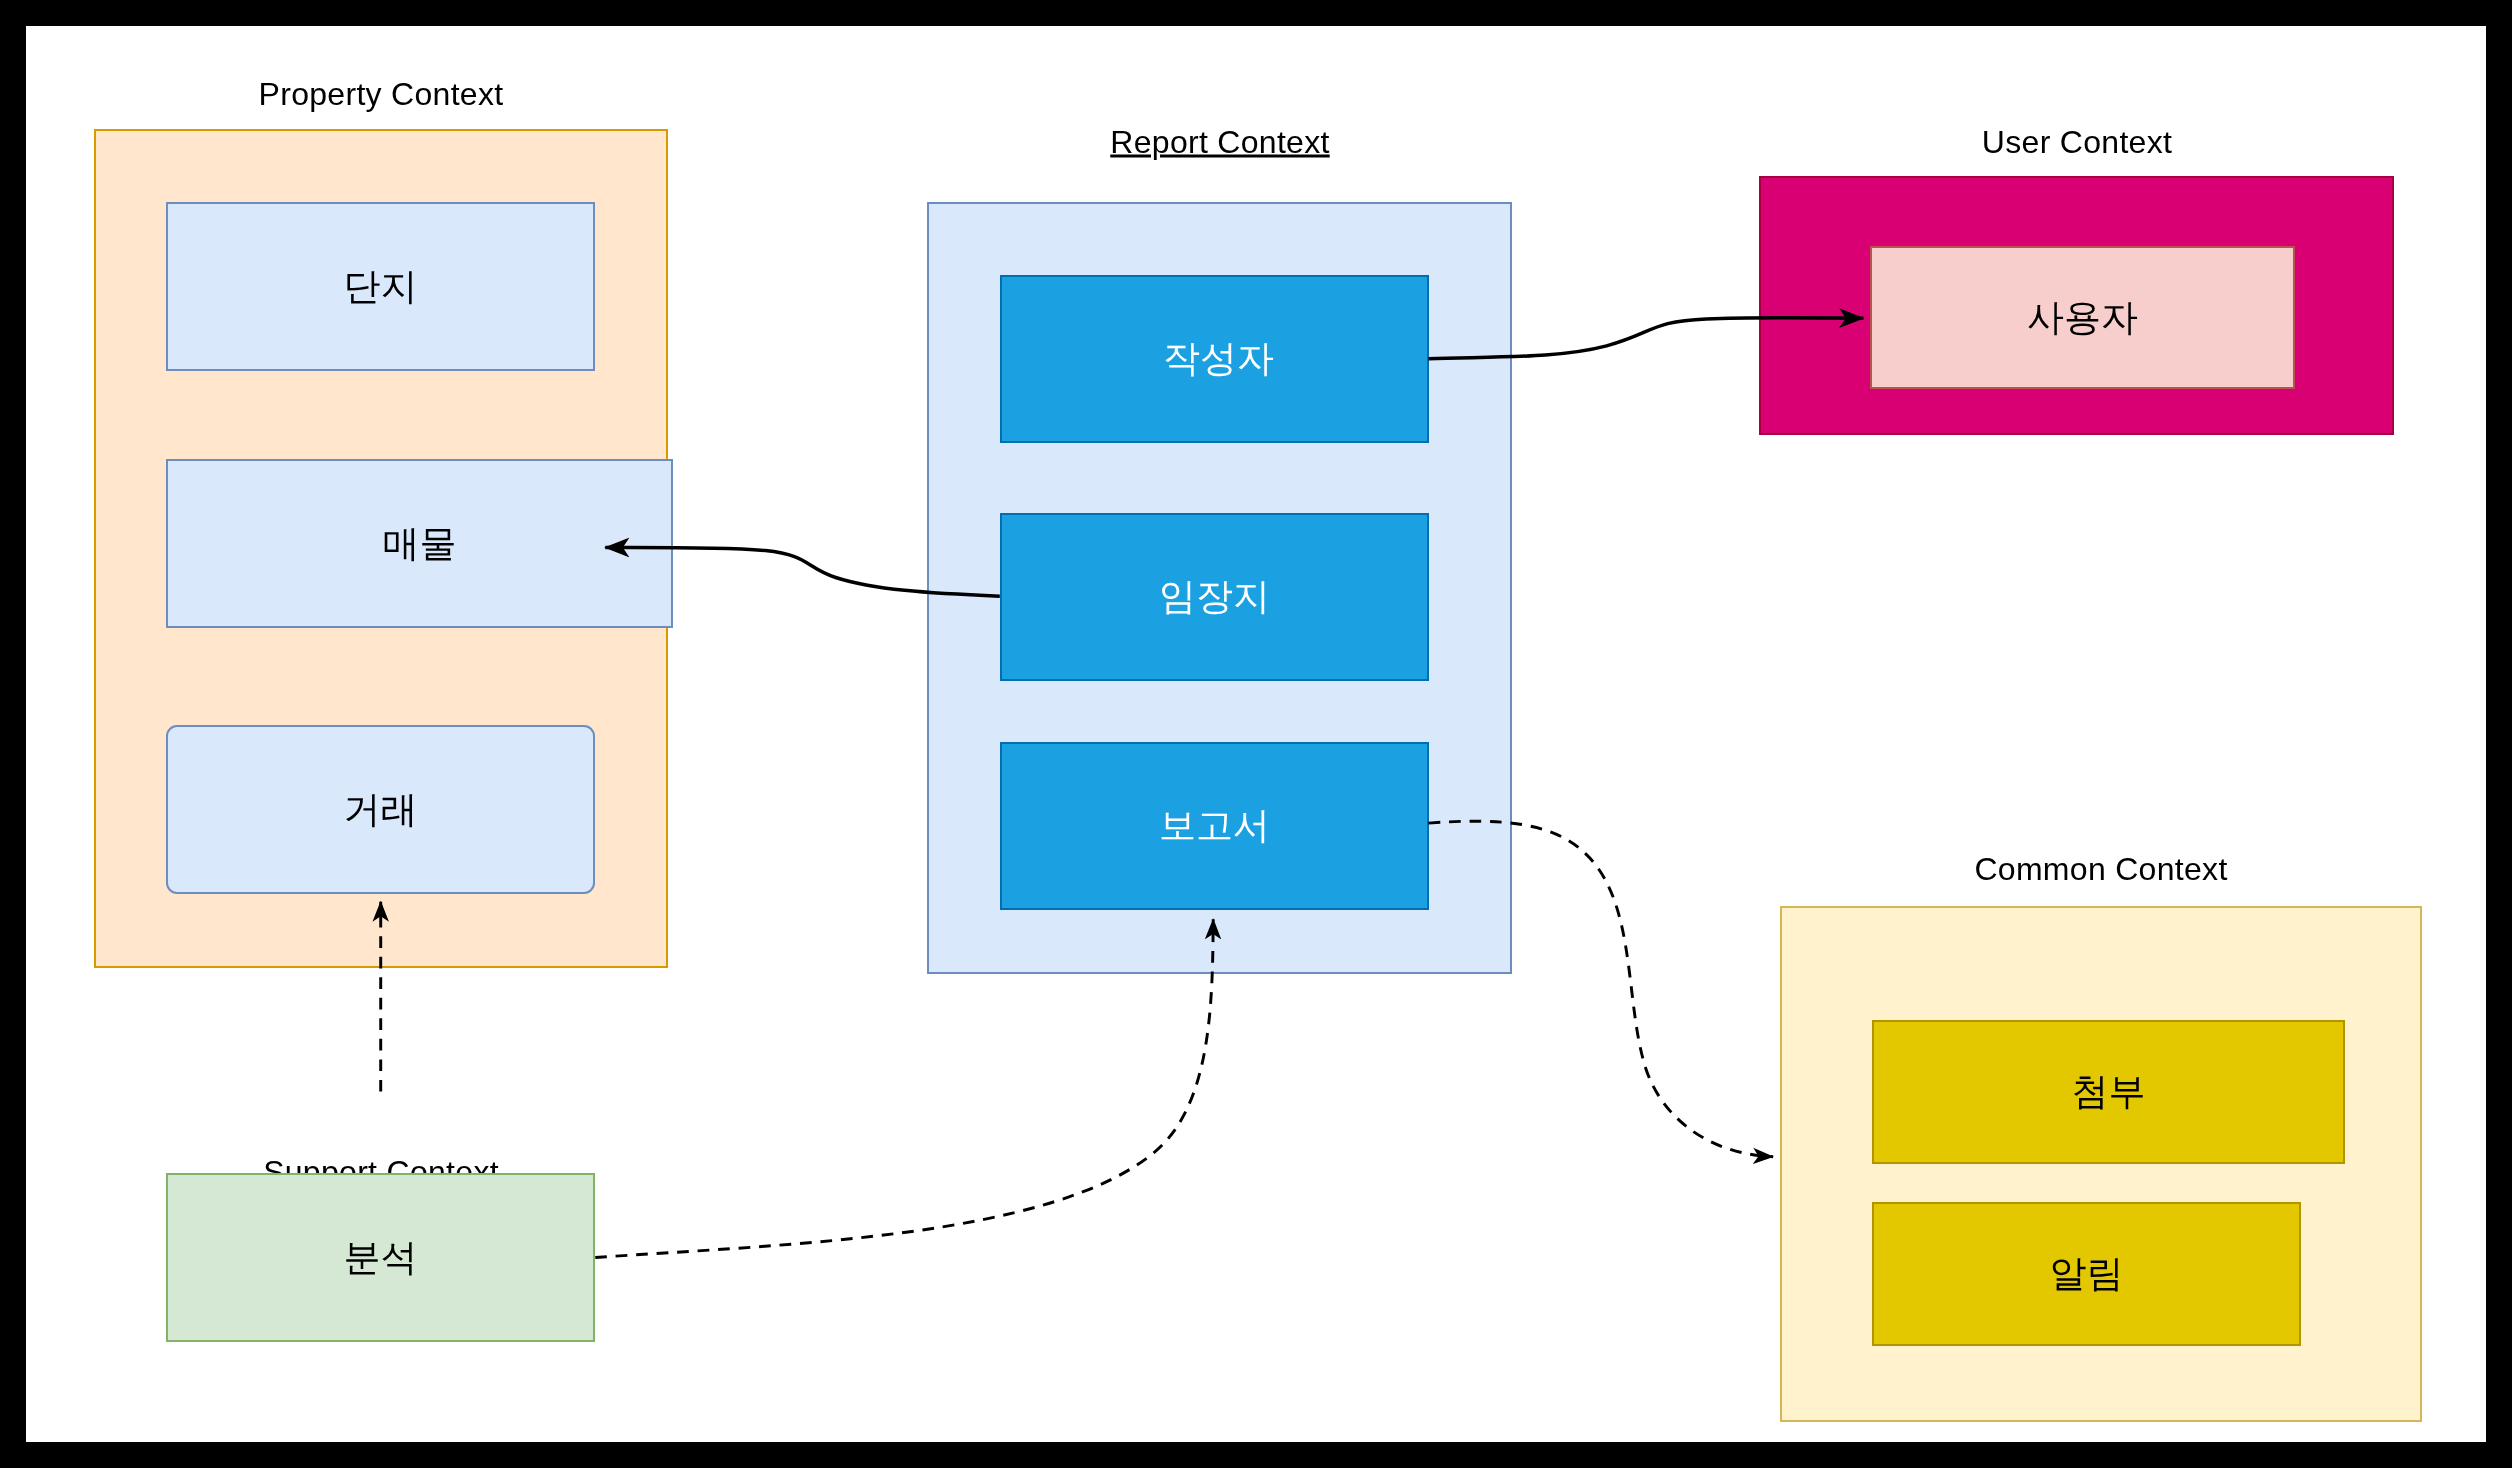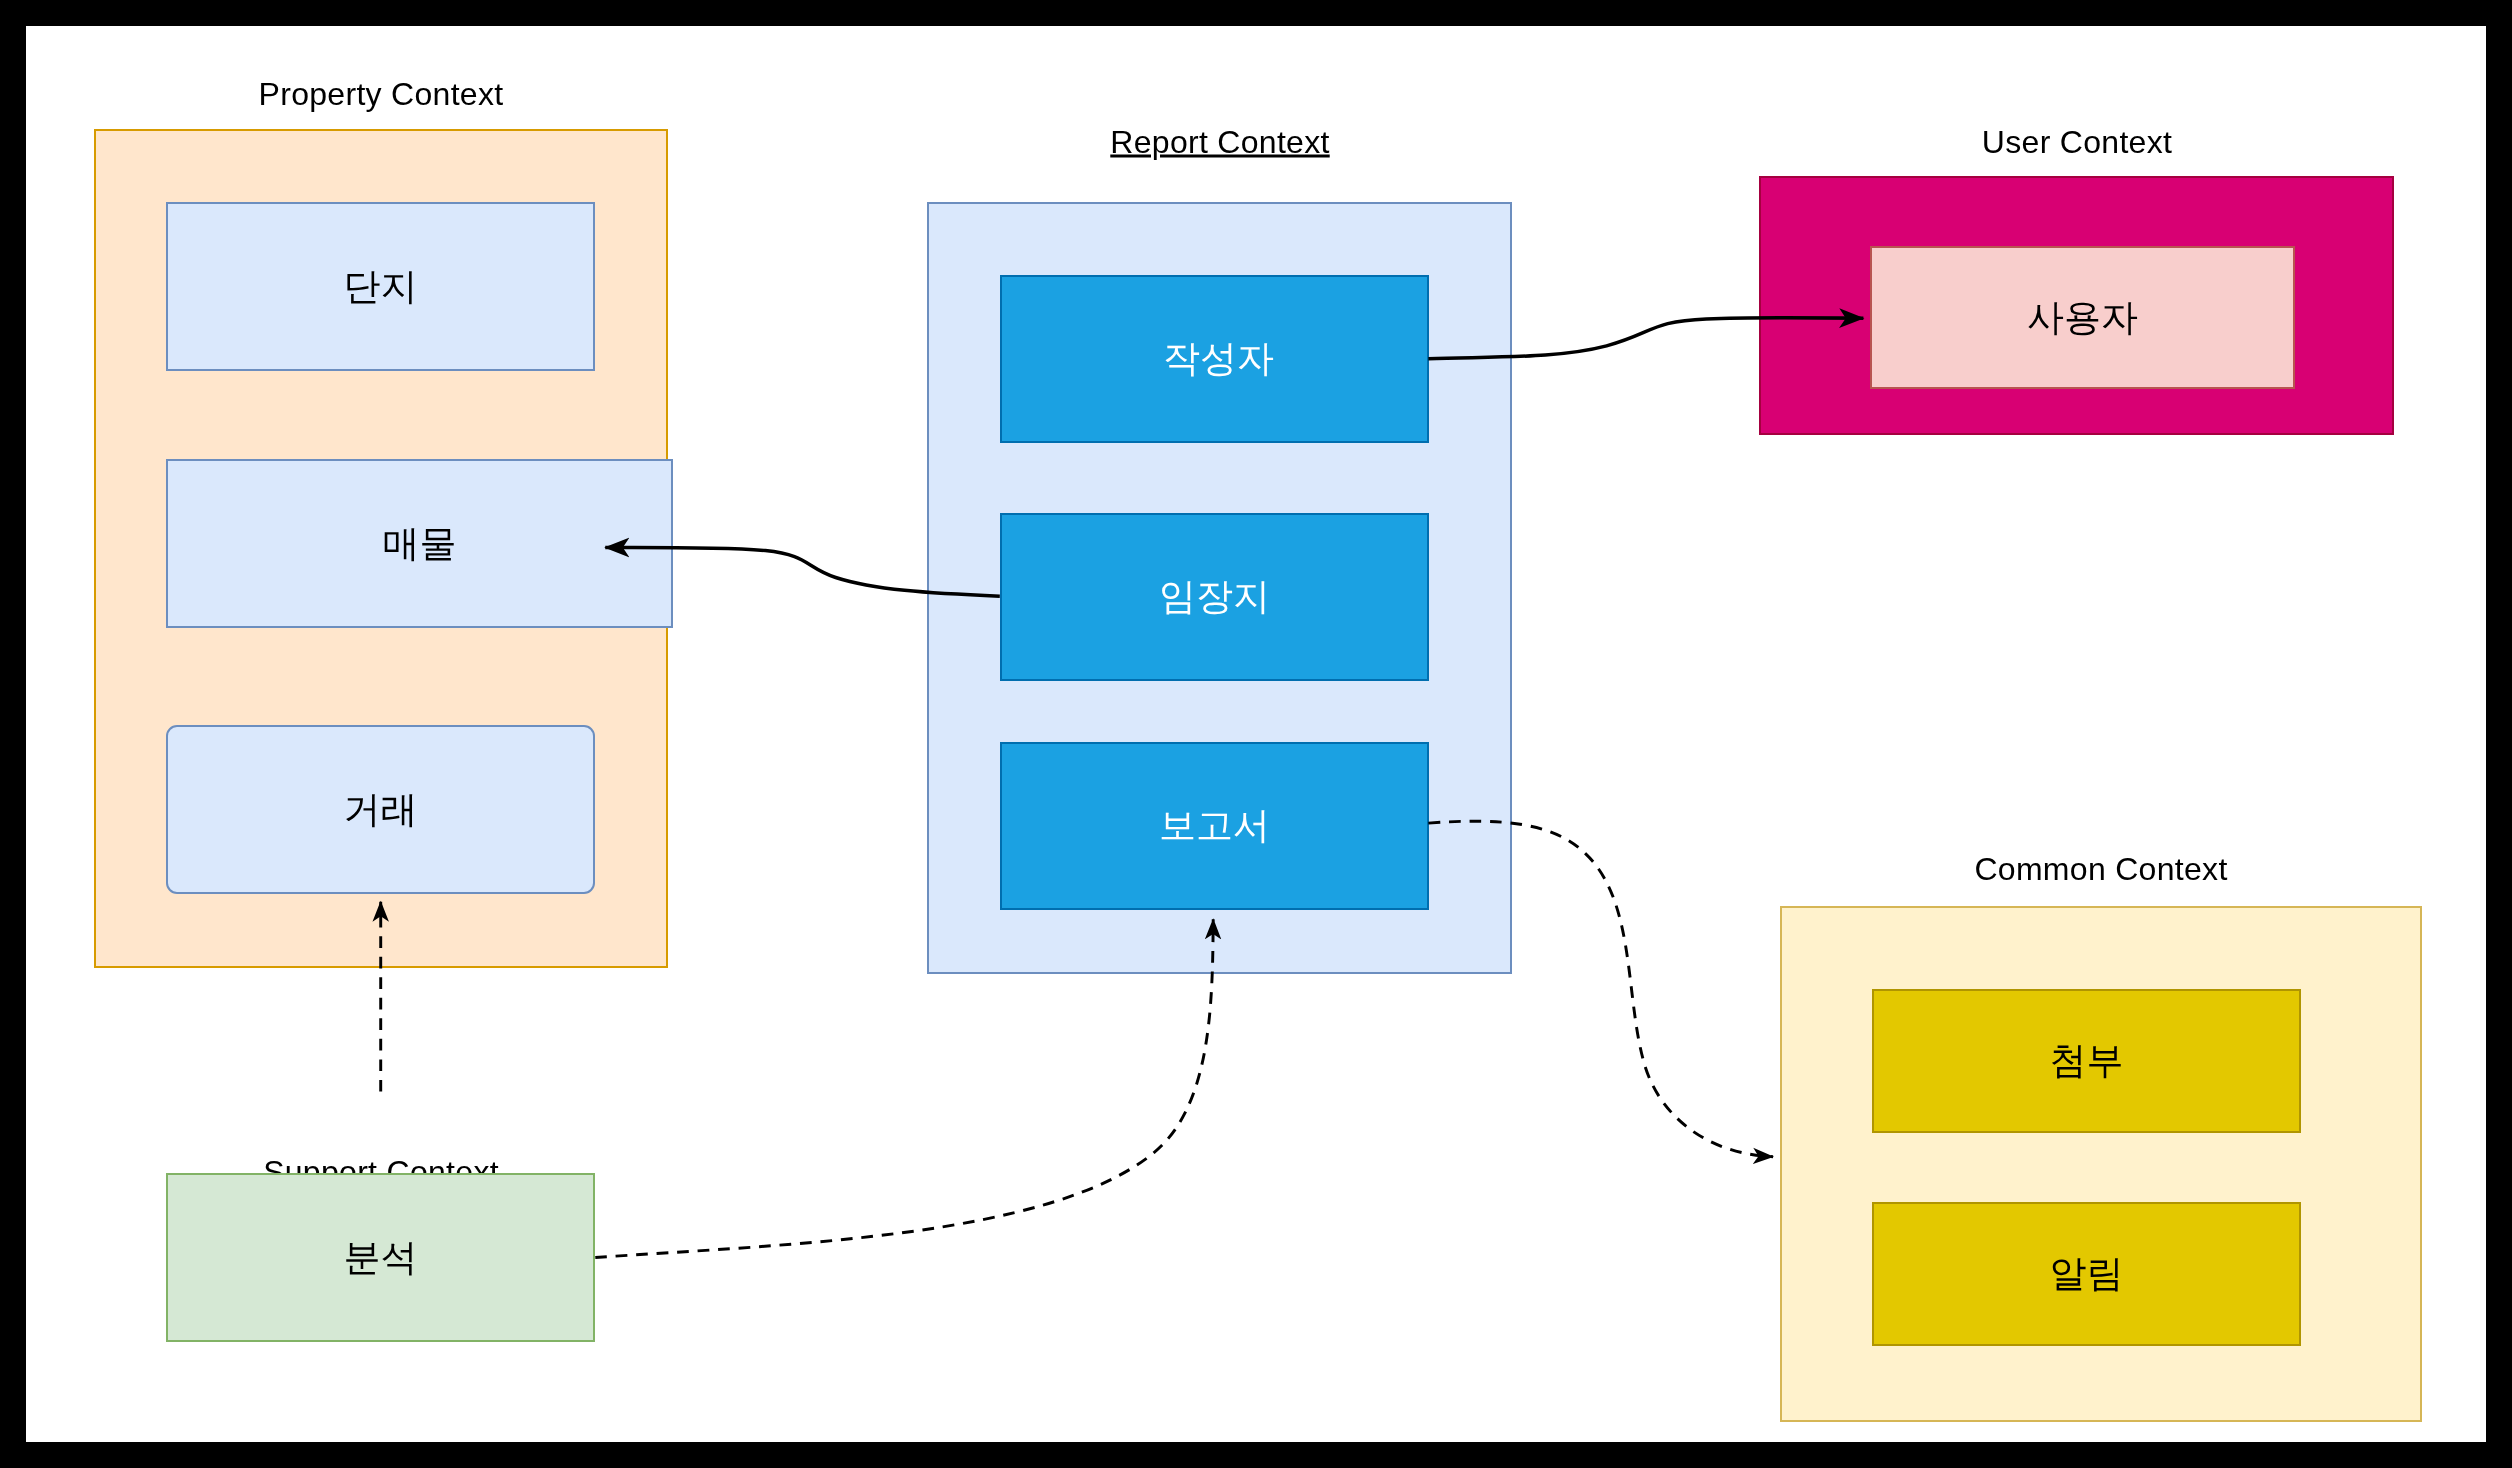--- a/index.html
+++ b/index.html
@@ -57,21 +57,21 @@
   .node.pink{background:var(--pink-fill); border:2.9px solid var(--pink-stroke);}
   .node.gold{background:var(--gold-fill); border:2.3px solid var(--gold-stroke);}
   .node.green{background:var(--green-fill); border:2.9px solid var(--green-stroke);}
   #node-complex     {left:166px;  top:202px;  width:429px; height:169px;}
   #node-listing     {left:166px;  top:459px;  width:507px; height:169px;text-align:center;}
   #node-transaction {left:166px;  top:725px; width:429px; height:169px;border-radius:11px;}
   #node-writer      {left:1000px; top:275px;  width:429px; height:168px;padding-left:8px;}
   #node-visit-site  {left:1000px; top:513px;  width:429px; height:168px;}
   #node-report      {left:1000px; top:742px; width:429px; height:168px;}
   #node-user        {left:1870px; top:246px;  width:425px; height:143px;}
-  #node-attachment  {left:1872px; top:989px; width:429px; height:144px;}
+  #node-attachment  {left:1872px; top:1020px; width:473px; height:144px;}
   #node-notification{left:1872px; top:1202px; width:429px; height:144px;}
   #node-analysis    {left:166px;  top:1173px; width:429px; height:169px;}
   
   #edges{position:absolute; left:0; top:0; pointer-events:none;}
   .edge{fill:none; stroke:var(--edge);}
   .edge.solid{stroke-width:6px;}
   .edge.dashed{stroke-width:5px; stroke-dasharray:20 15;}
   .arrowhead{fill:var(--edge);}
 </style>
 </head>

